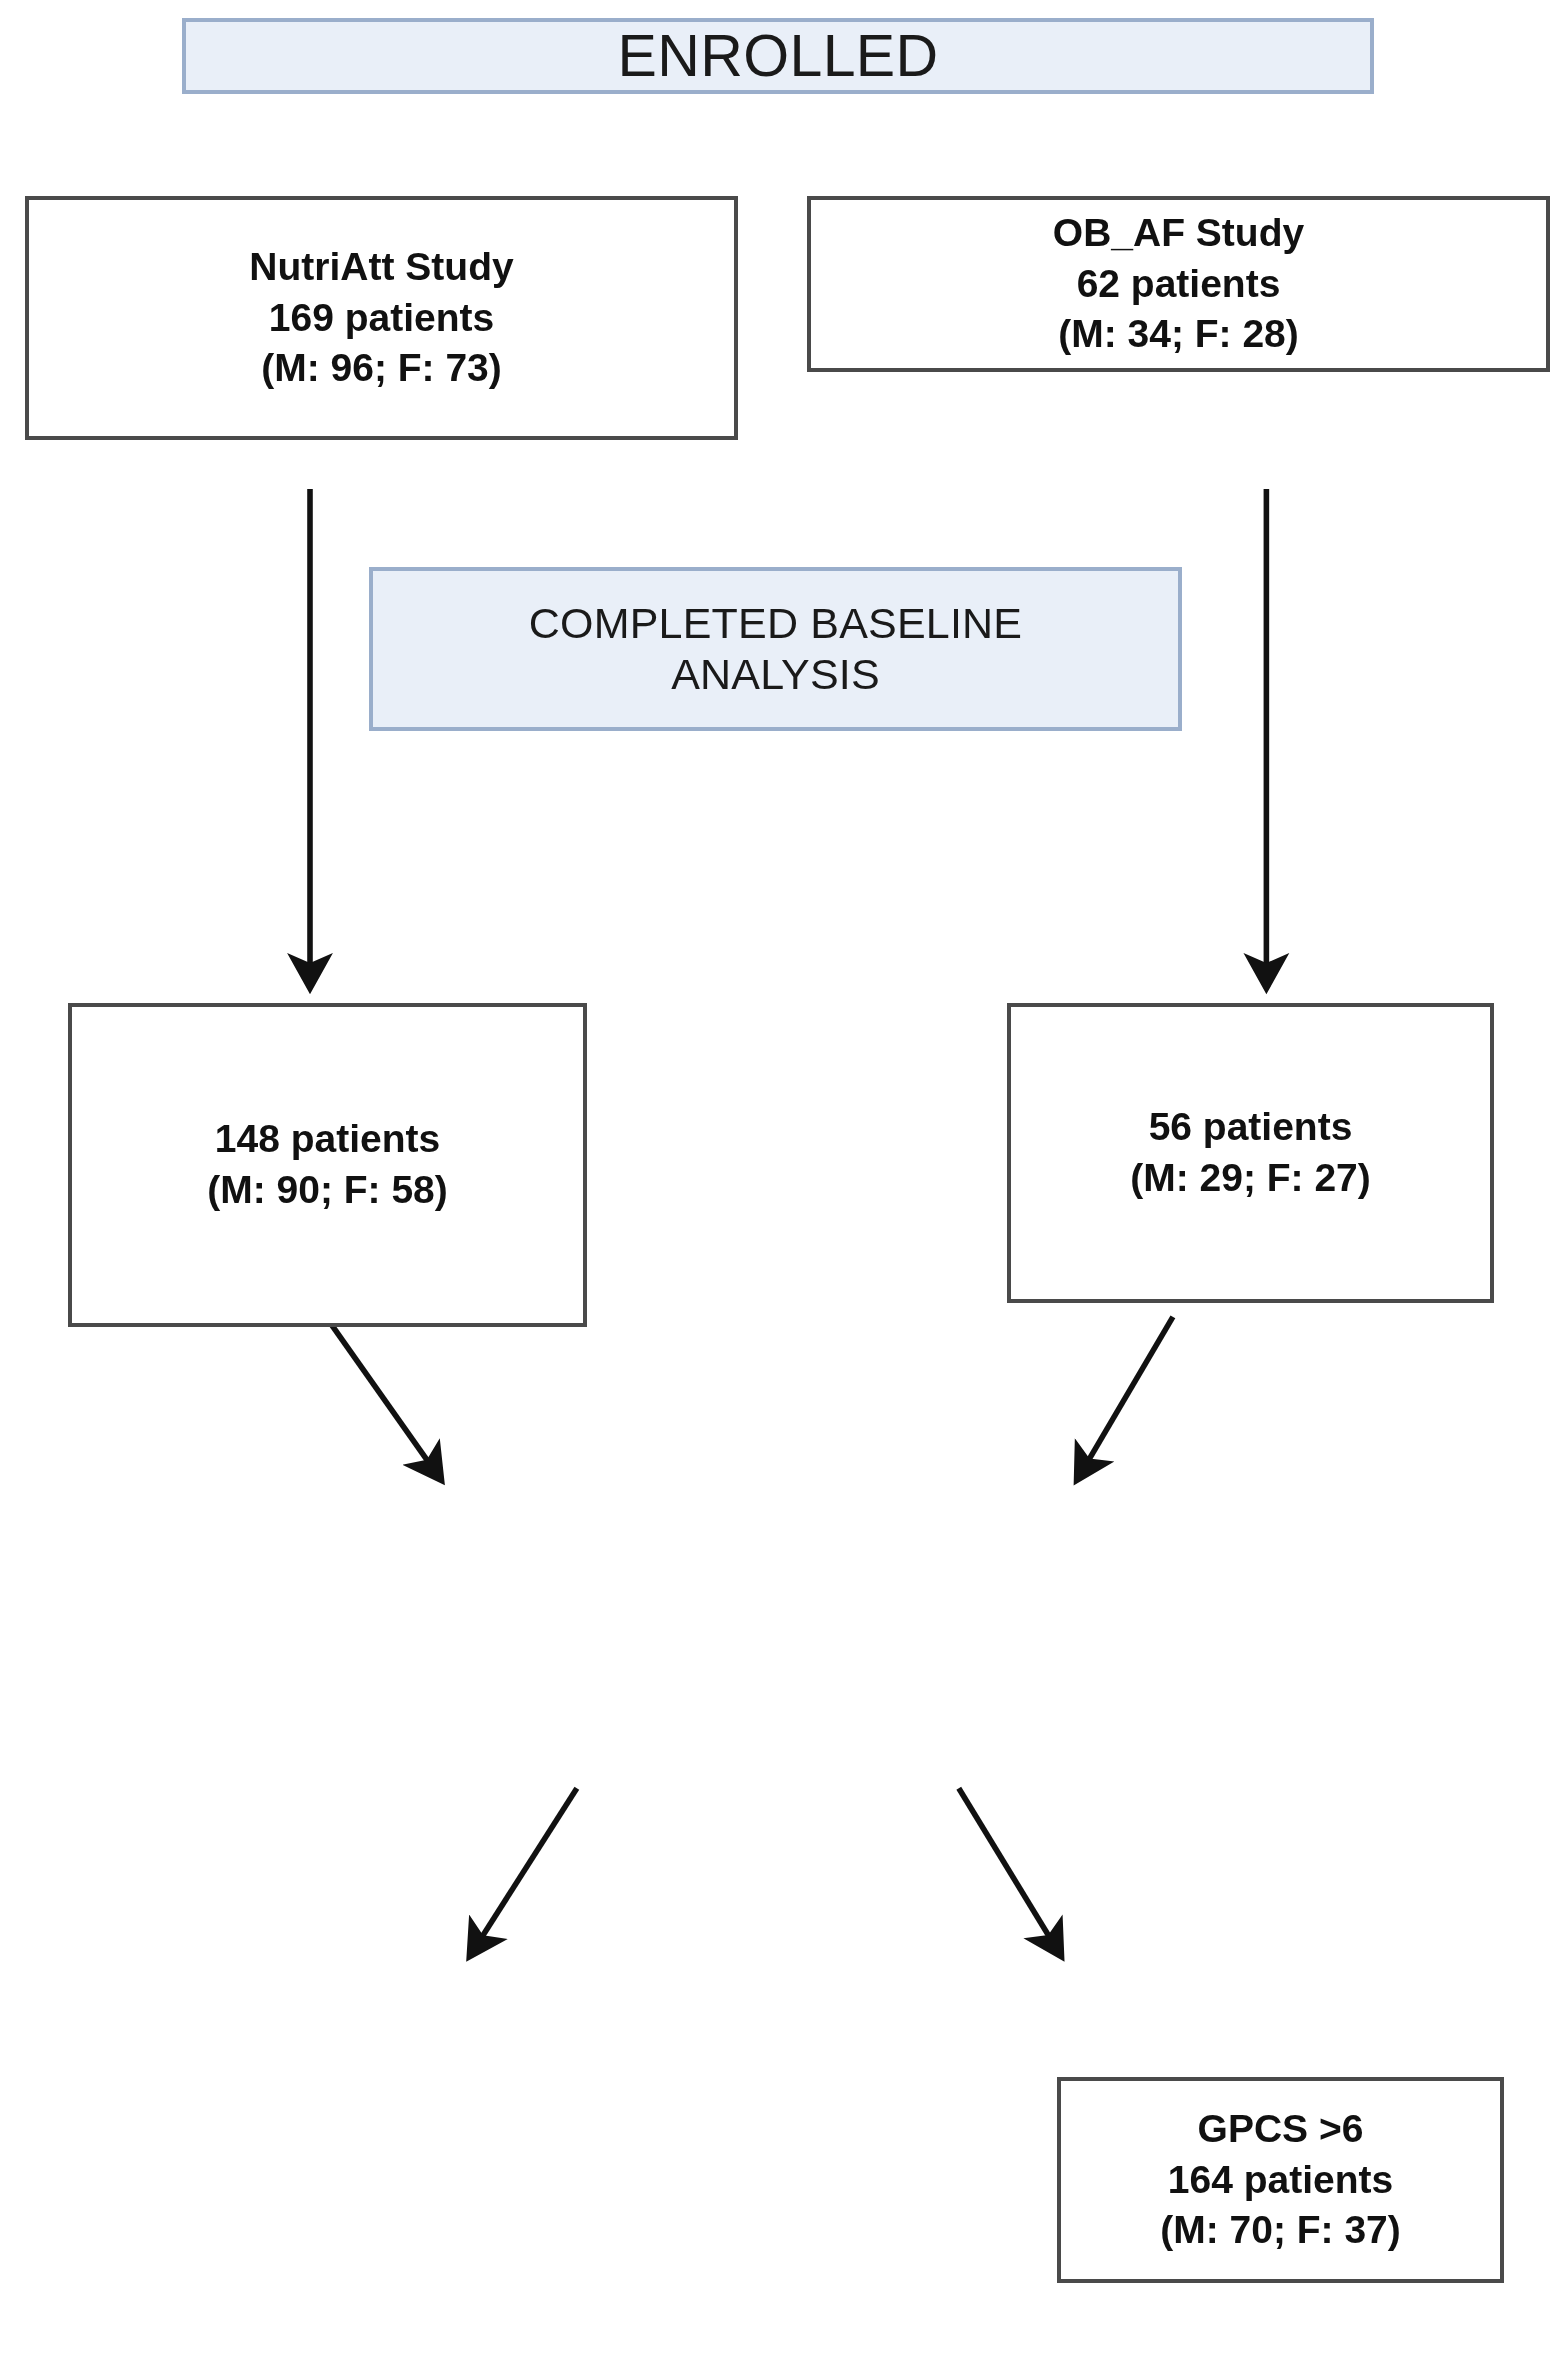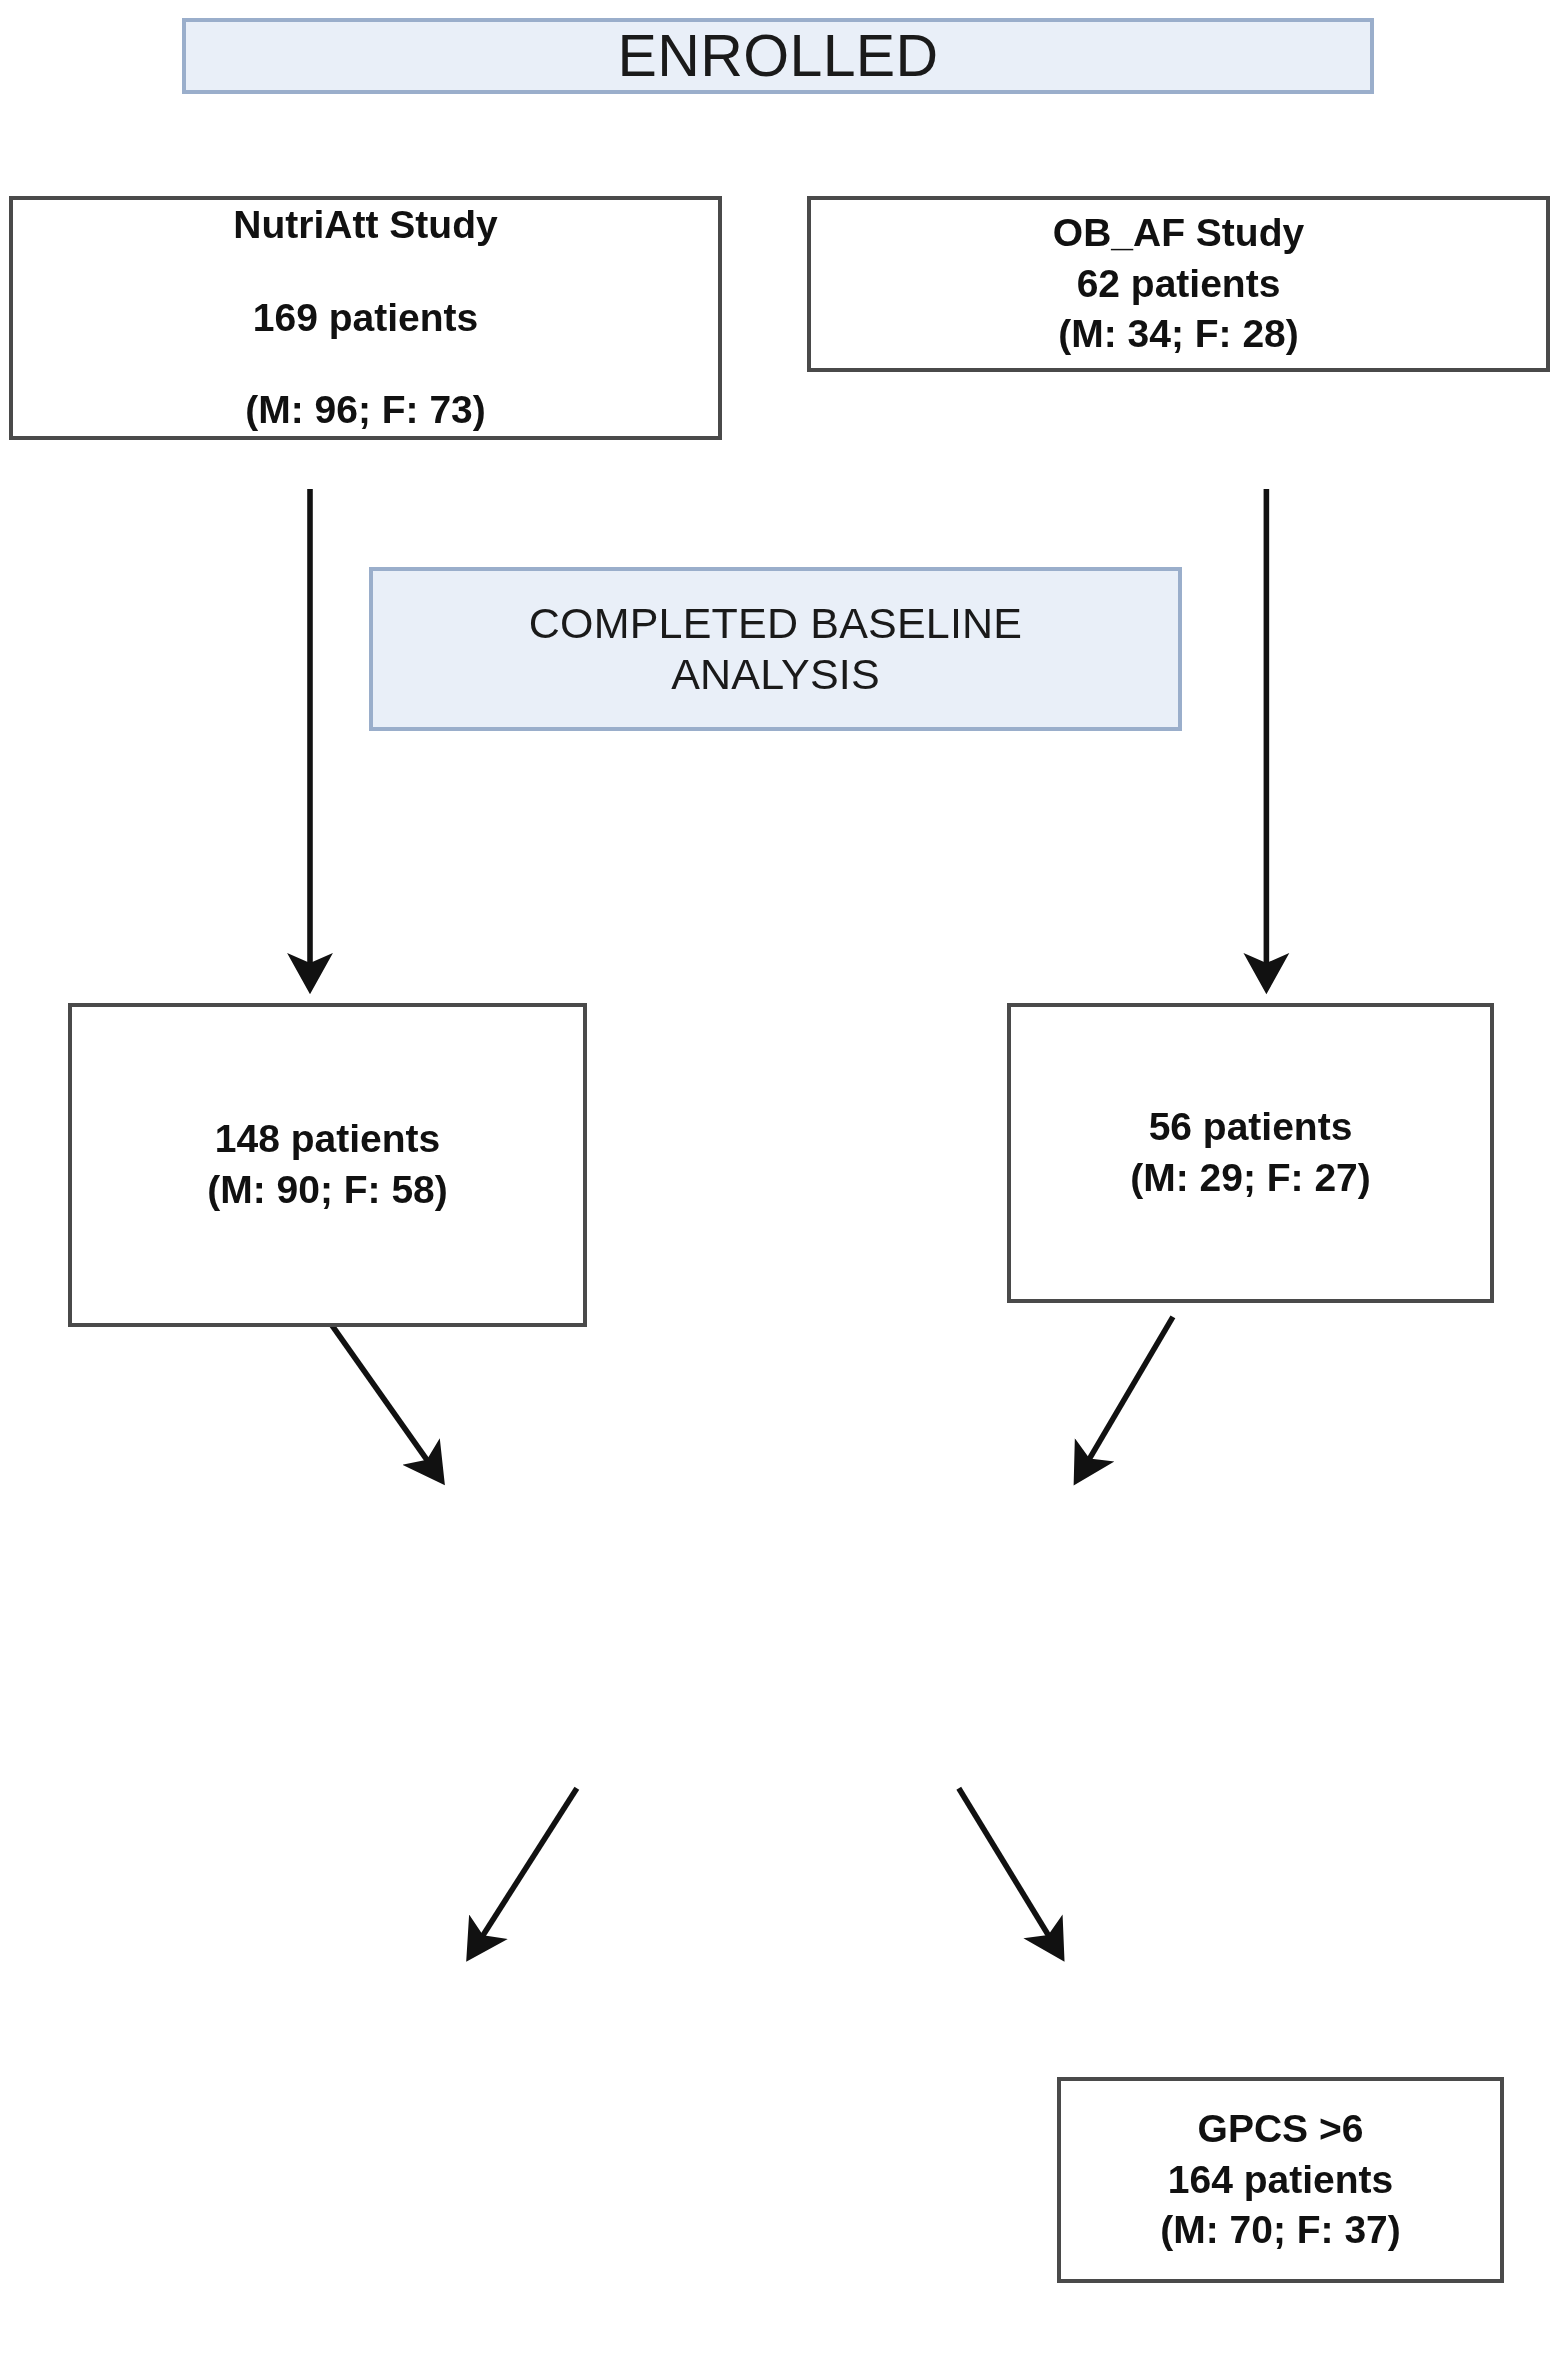--- a/index.html
+++ b/index.html
@@ -85,21 +85,21 @@
 
     <line x1="722" y1="2238" x2="588" y2="2448" stroke="#111111" stroke-width="7" marker-end="url(#ah)"></line>
 
     <line x1="1200" y1="2238" x2="1328" y2="2448" stroke="#111111" stroke-width="7" marker-end="url(#ah)"></line>
   </svg>
 
   <div class="node hdr t-enrolled" style="left:182px; top:18.4px; width:1192px; height:76px;">
     <span class="line">ENROLLED</span>
   </div>
 
-  <div class="node gbox t-node" style="left:9px; top:196px; width:713px; height:244px;justify-content:space-between;">
+  <div class="node gbox t-node" style="left:25px; top:196px; width:713px; height:244px;">
     <span class="line">NutriAtt Study</span>
     <span class="line">169 patients</span>
     <span class="line">(M: 96; F: 73)</span>
   </div>
 
   <div class="node gbox t-node" style="left:807px; top:196px; width:743px; height:176px;">
     <span class="line">OB_AF Study</span>
     <span class="line">62 patients</span>
     <span class="line">(M: 34; F: 28)</span>
   </div>

